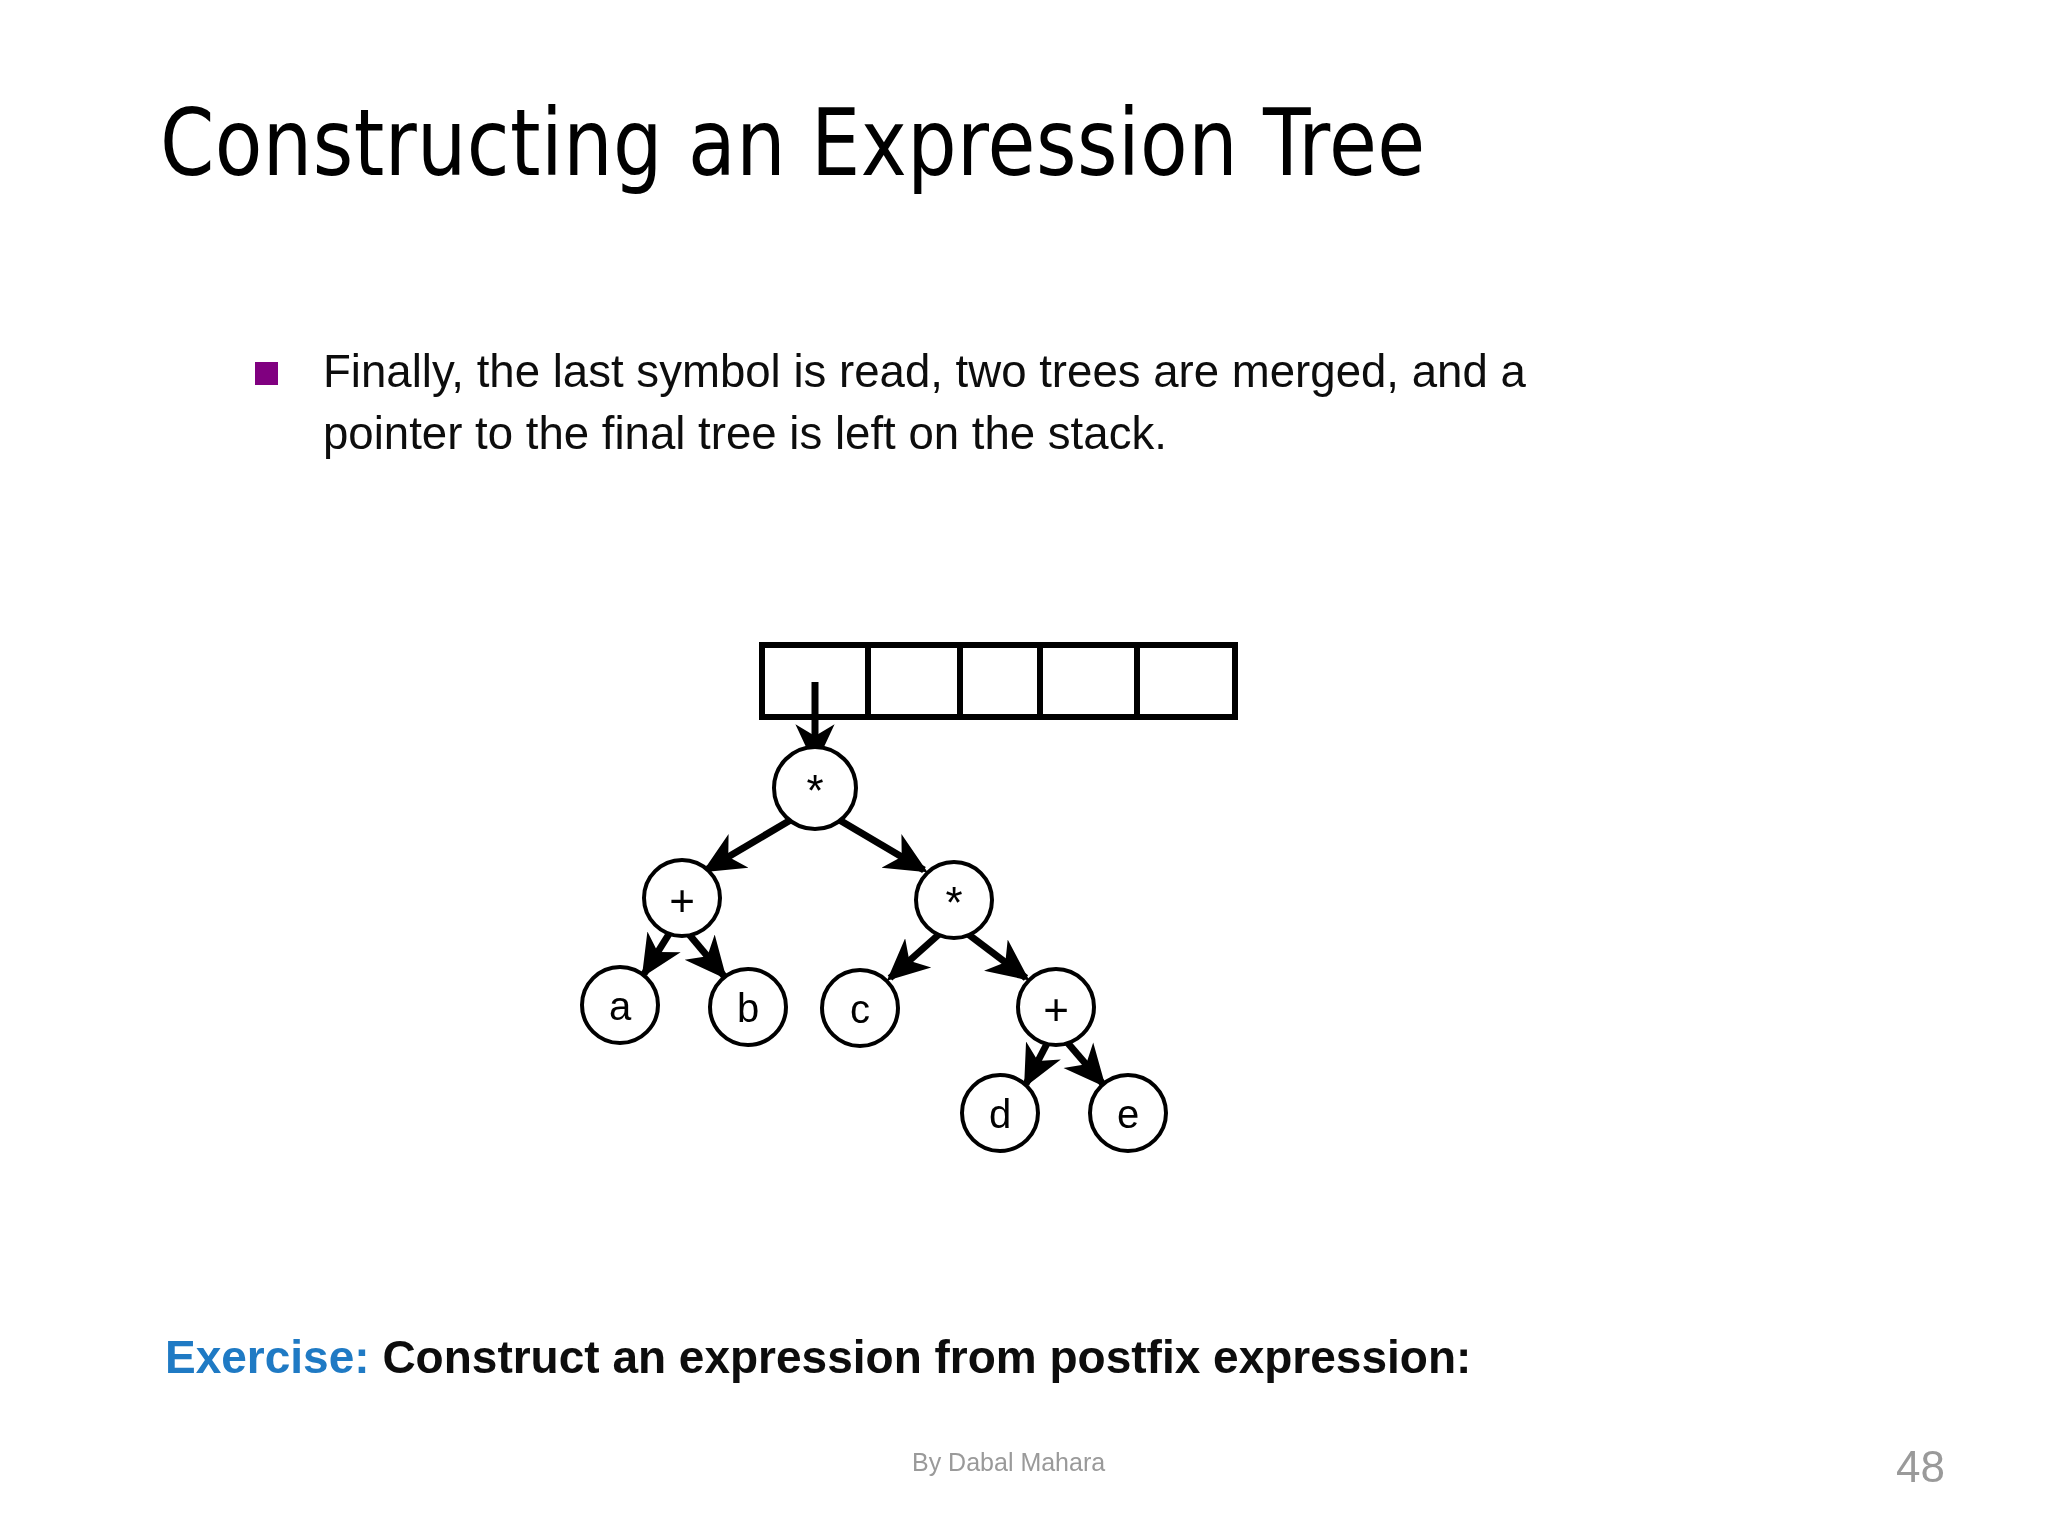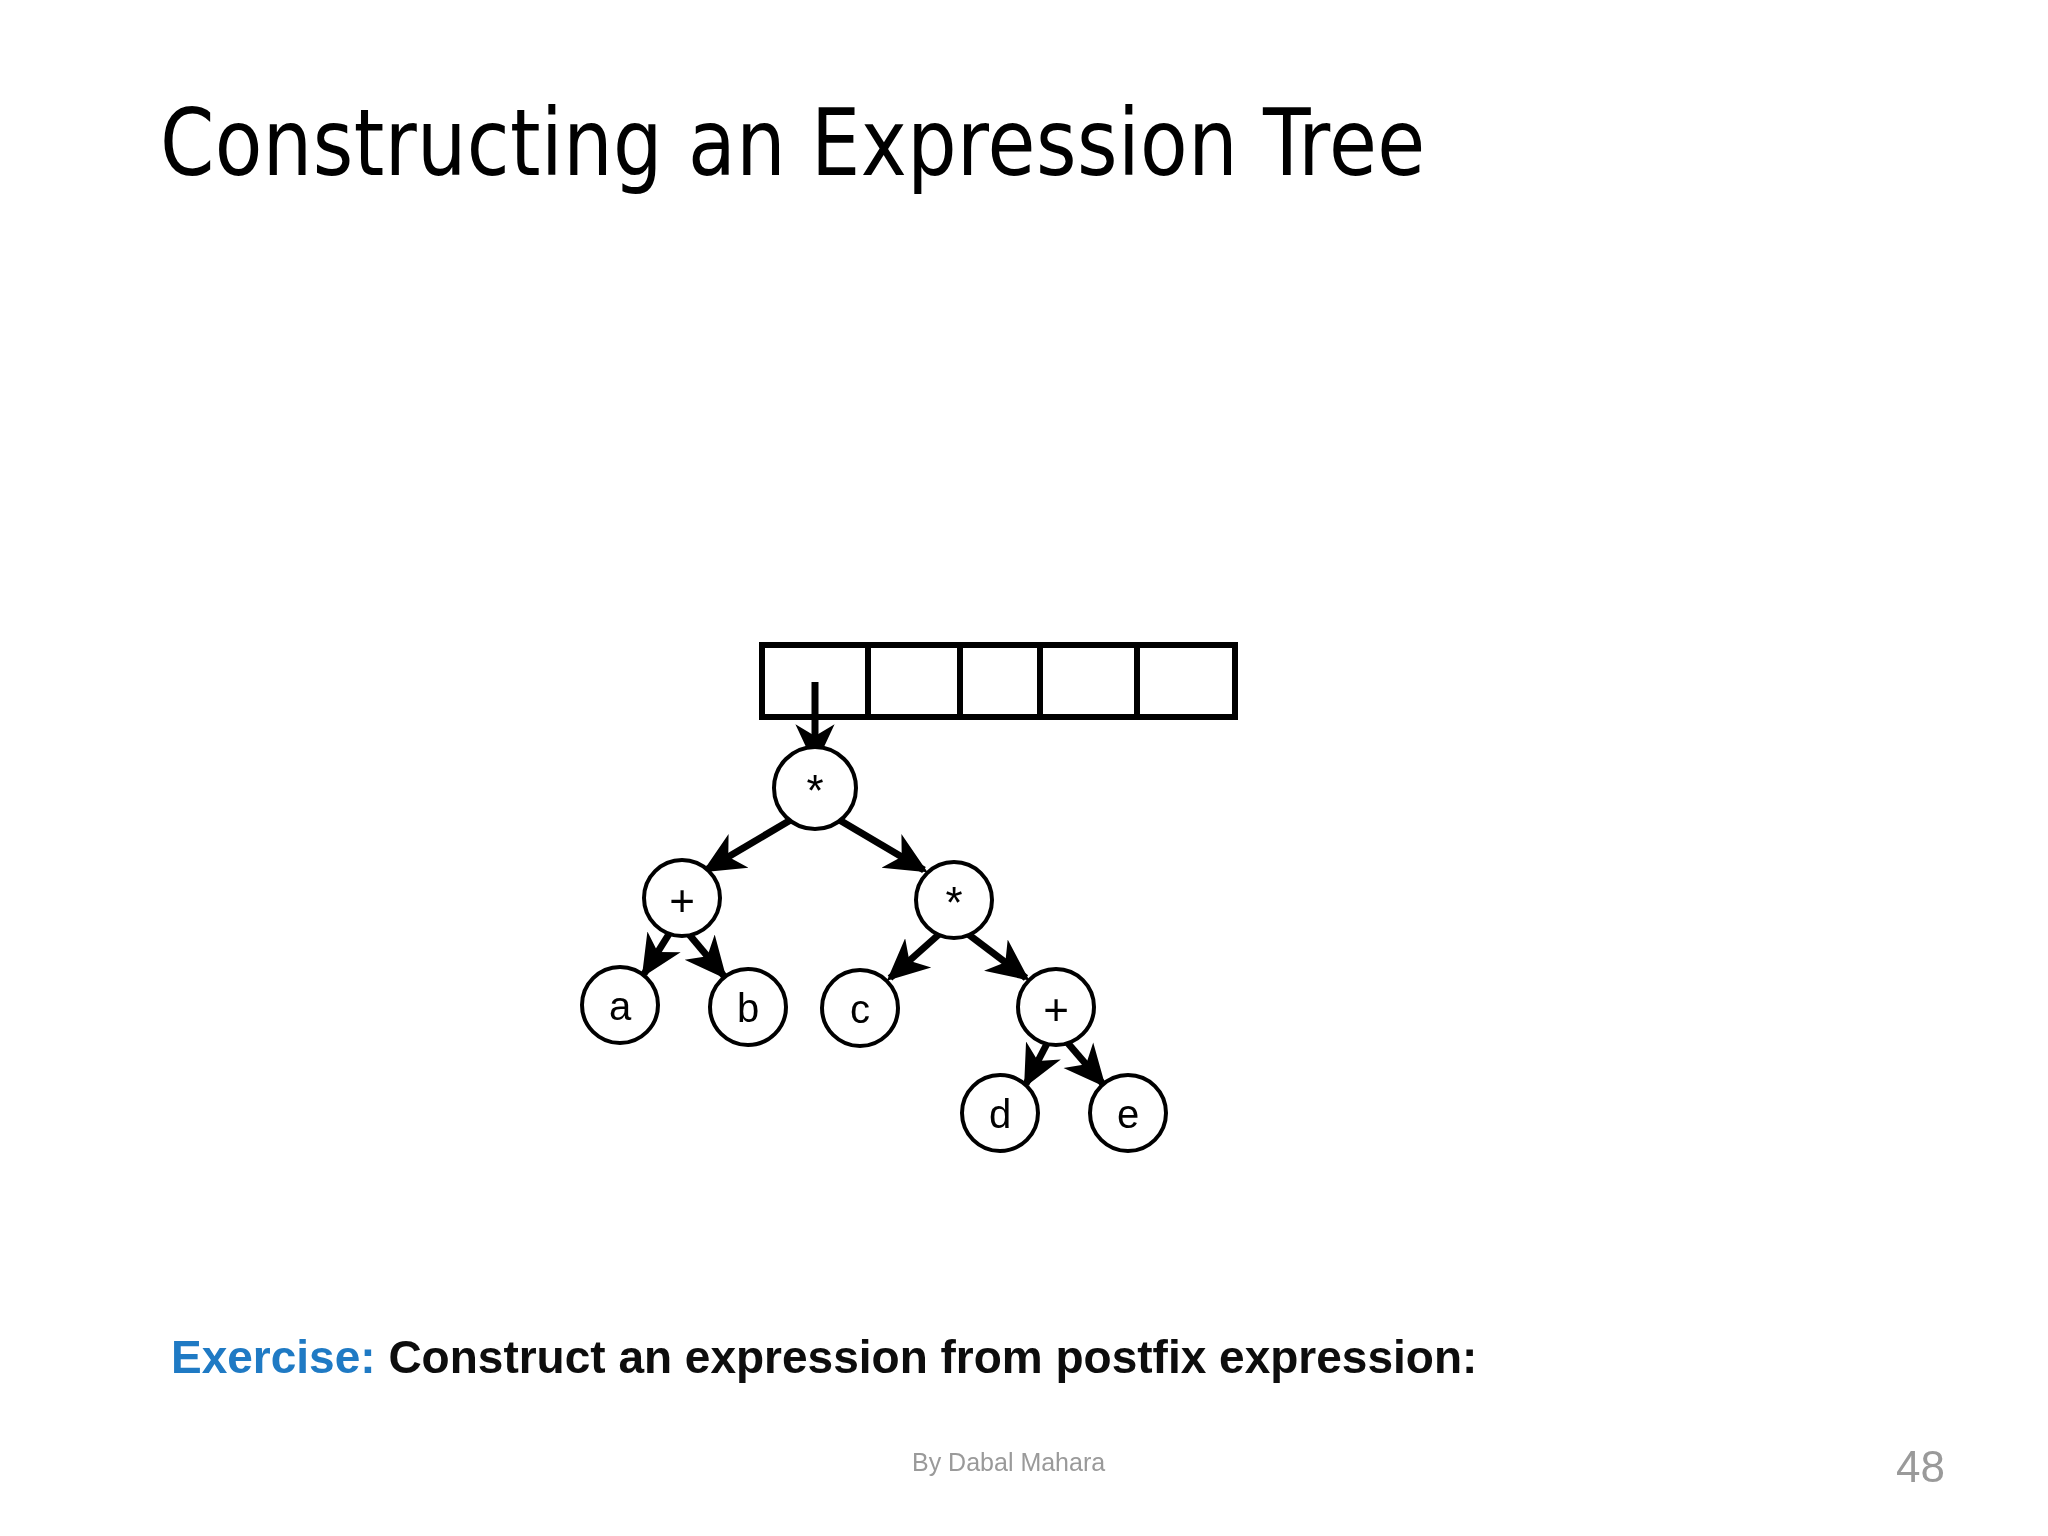--- a/index.html
+++ b/index.html
@@ -115,21 +115,20 @@
   
   #exercise-line {
     position: absolute;
     left: 165px;
     top: 1330px;
     font-family: "Liberation Sans Narrow", "Liberation Sans", sans-serif;
     font-size: 46px;
     font-weight: bold;
     color: #000000;
     white-space: nowrap;
-    margin-left: 6px;
   }
   #exercise-label {
     color: #1f7ac4;
     font-weight: bold;
   }
   #exercise-body {
     color: #0d0d0d;
     font-weight: bold;
   }
   #postfix-line {
@@ -164,20 +163,26 @@
     white-space: nowrap;
   }
 </style>
 </head>
 <body>
 
 <div id="slide">
 
   <div id="title">Constructing an Expression Tree</div>
 
+  <div id="bullet-block">
+    <div id="bullet-row">
+      <span class="bullet-marker"></span>
+      <span id="bullet-text">Finally, the last symbol is read, two trees are merged, and a pointer to the final tree is left on the stack.</span>
+    </div>
+  </div>
 
   <div id="diagram">
     <svg width="800" height="720" viewBox="0 0 800 720">
 
       <defs>
         <marker id="arrowhead" markerWidth="7" markerHeight="7" refX="5.4" refY="3" orient="auto" markerUnits="strokeWidth">
           <path d="M0,0.2 L6,3 L0,5.8 L1.7,3 Z" fill="#000000"></path>
         </marker>
       </defs>
 

